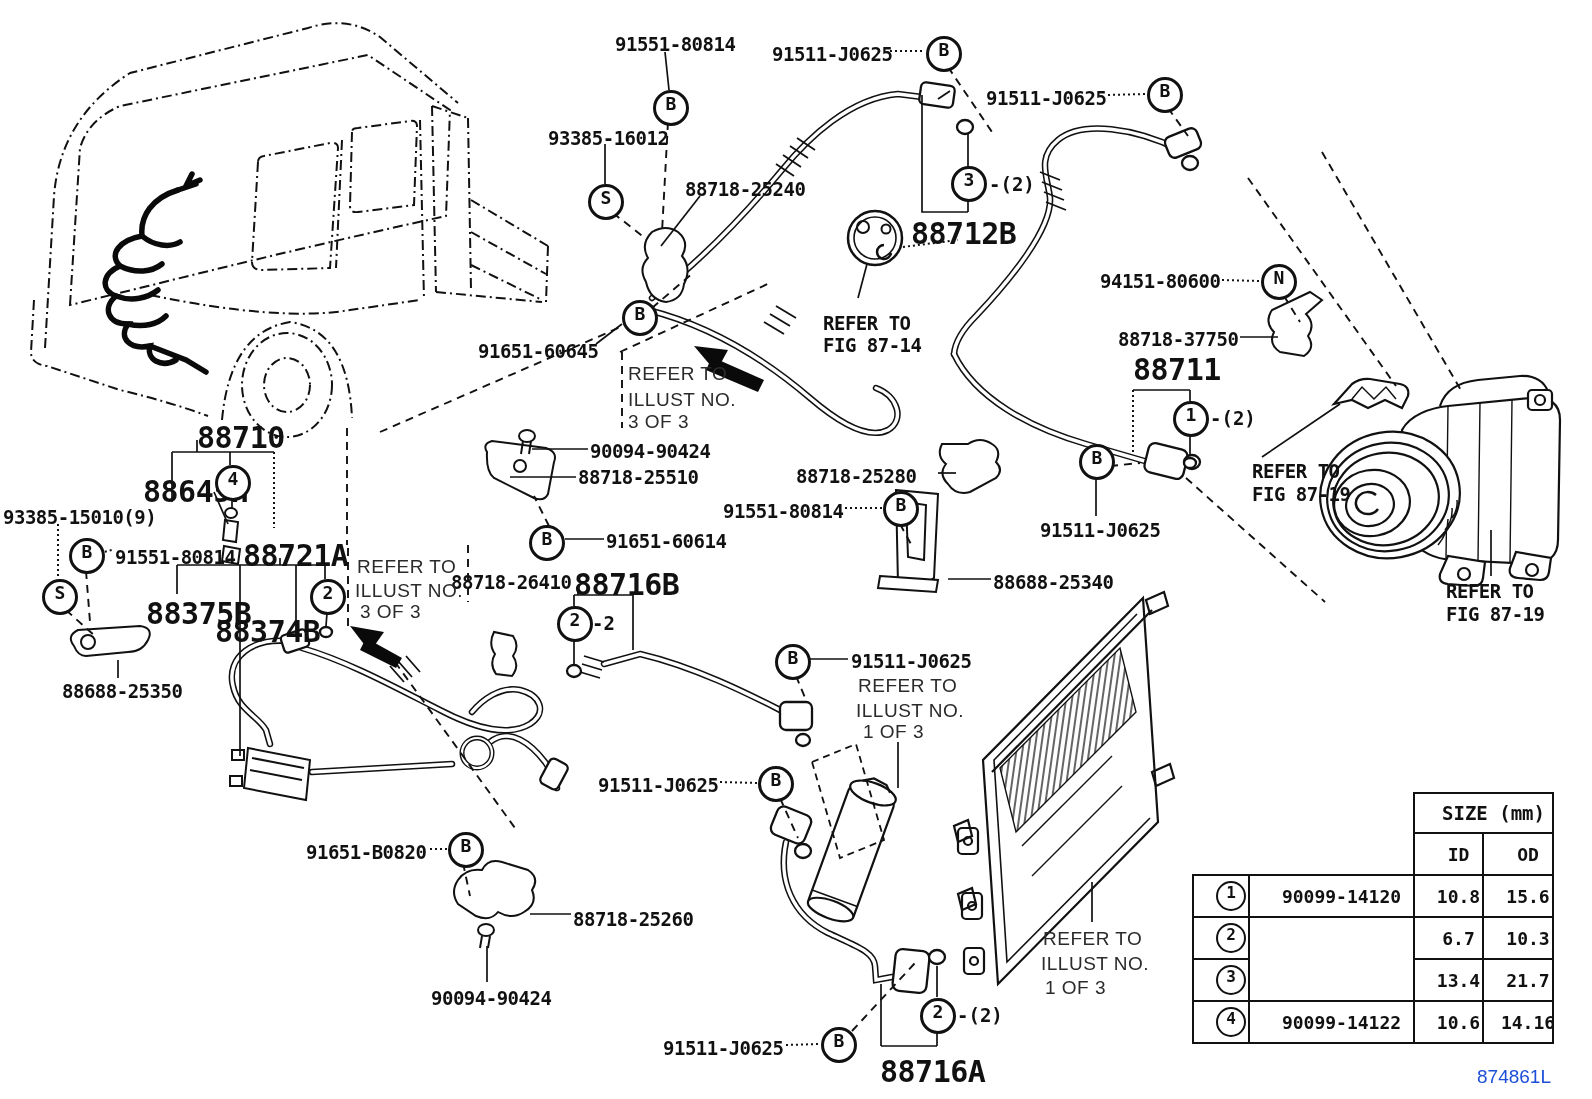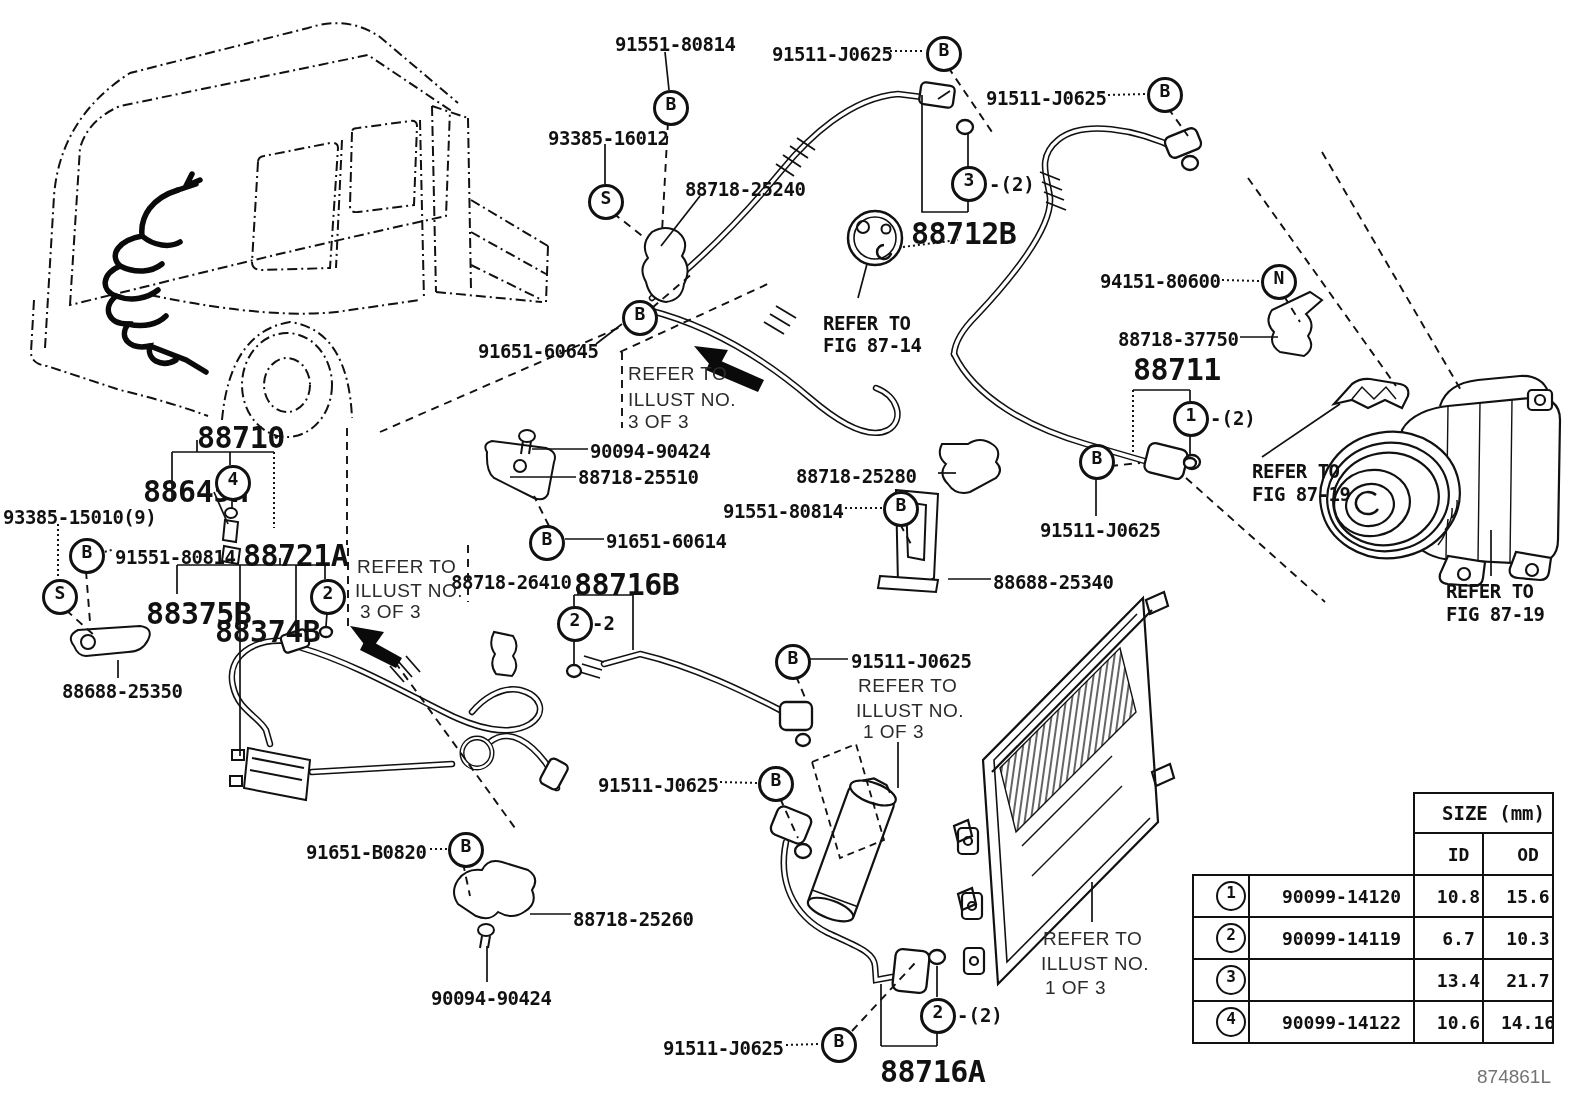--- a/index.html
+++ b/index.html
@@ -6,21 +6,21 @@
   #stage{position:relative;width:1592px;height:1099px;background:#fff;overflow:hidden;
          font-family:"DejaVu Sans Mono",monospace;}
   svg{position:absolute;left:0;top:0;}
   .pn{position:absolute;font:700 19px "DejaVu Sans Mono",monospace;letter-spacing:-0.5px;
       color:#111;white-space:nowrap;}
   .pn.lg{font-size:30px;}
   .rb{position:absolute;font:700 19px "DejaVu Sans Mono",monospace;letter-spacing:-0.5px;
       color:#111;white-space:nowrap;}
   .rl{position:absolute;font:400 19px "Liberation Sans","DejaVu Sans",sans-serif;
       color:#2b2b2b;white-space:nowrap;letter-spacing:0.5px;}
-  .code{position:absolute;font:400 19px "Liberation Sans","DejaVu Sans",sans-serif;color:#737373;}
+  .code{position:absolute;font:400 19px "Liberation Sans","DejaVu Sans",sans-serif;color:#1d4ed8;}
   .co{position:absolute;width:30px;height:30px;border:3px solid #111;border-radius:50%;
       background:#fff;text-align:center;line-height:30px;
       font:700 18px "DejaVu Sans Mono",monospace;color:#111;}
   .sx{position:absolute;font:700 19px "DejaVu Sans Mono",monospace;color:#111;white-space:nowrap;}
   
   #sizetable{position:absolute;left:1192px;top:792px;width:364px;height:252px;}
   .tc{position:absolute;border:2px solid #111;box-sizing:border-box;background:#fff;
       display:flex;align-items:center;justify-content:center;
       font:700 18px "DejaVu Sans Mono",monospace;color:#111;padding-left:20px;}
   .tc.hdr{font:700 19px "DejaVu Sans Mono",monospace;letter-spacing:0;}
@@ -381,21 +381,20 @@
   <div class="tc" style="left:0px;top:82px;width:58px;height:44px">
         <span class="ring">1</span>
       </div>
   <div class="tc" style="left:56px;top:82px;width:167px;height:44px">90099-14120</div>
   <div class="tc" style="left:221px;top:82px;width:71px;height:44px">10.8</div>
   <div class="tc" style="left:290px;top:82px;width:72px;height:44px">15.6</div>
 
   <div class="tc" style="left:0px;top:124px;width:58px;height:44px">
         <span class="ring">2</span>
       </div>
-  <div class="tc" style="left:56px;top:124px;width:167px;height:44px">90099-14119</div>
   <div class="tc" style="left:221px;top:124px;width:71px;height:44px">6.7</div>
   <div class="tc" style="left:290px;top:124px;width:72px;height:44px">10.3</div>
 
   <div class="tc" style="left:0px;top:166px;width:58px;height:44px">
         <span class="ring">3</span>
       </div>
   <div class="tc" style="left:221px;top:166px;width:71px;height:44px">13.4</div>
   <div class="tc" style="left:290px;top:166px;width:72px;height:44px">21.7</div>
 
   <div class="tc" style="left:0px;top:208px;width:58px;height:44px">

